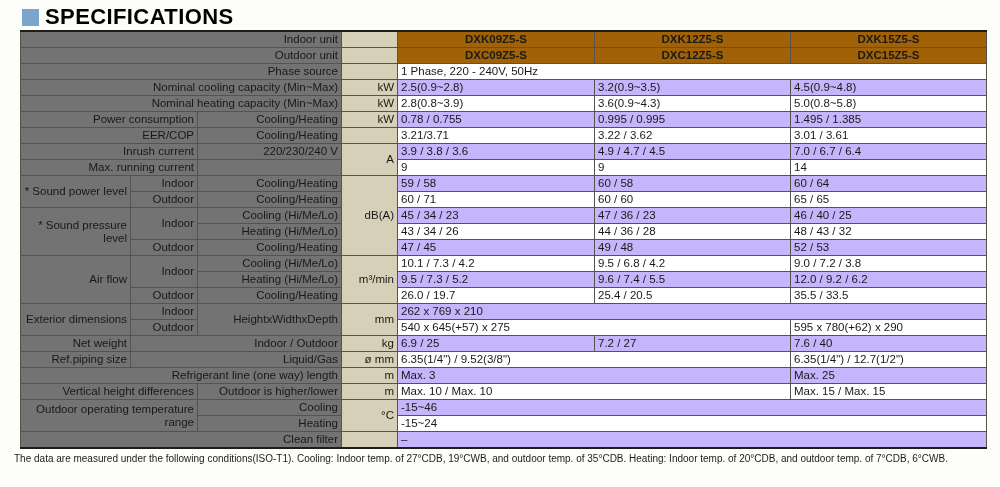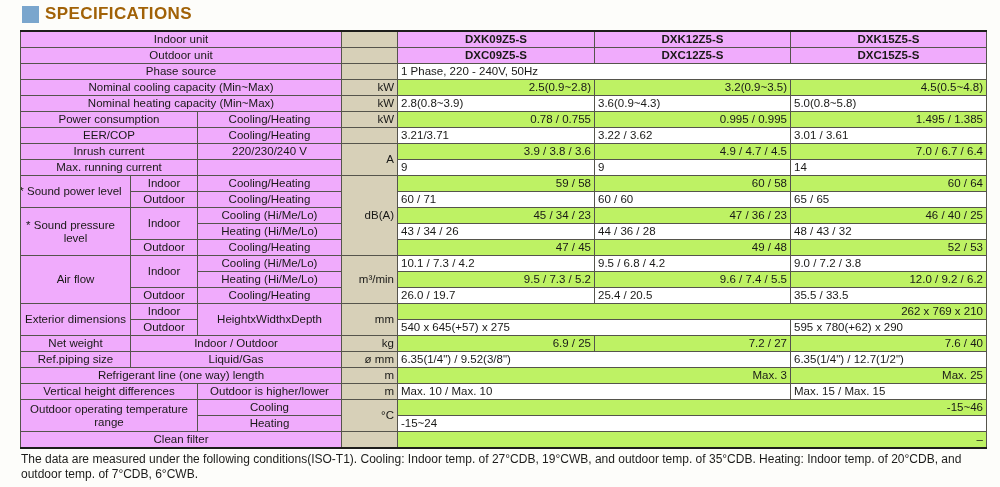--- a/index.html
+++ b/index.html
@@ -4,46 +4,46 @@
 <style>
   html,body{margin:0;padding:0;}
   body{
     width:1000px;height:487px;position:relative;
     background:#fdfdfa;
     font-family:"Liberation Sans", sans-serif;
     -webkit-font-smoothing:antialiased;
   }
   .titlebar{position:absolute;left:22px;top:4px;display:flex;align-items:center;gap:6px;}
   .sq{width:17px;height:17px;background:#7aa6cd;display:inline-block;}
-  .title{font-size:17px;font-weight:bold;color:#a16207;letter-spacing:.4px;}
+  .title{font-size:22px;font-weight:bold;color:#000000;letter-spacing:.4px;}
 
   table.spec{
     position:absolute;left:20px;top:30px;width:966px;
     border-collapse:collapse;table-layout:fixed;
     border-top:2px solid #1d1d1b;border-bottom:2px solid #1d1d1b;
     border-left:1px solid #55544c;border-right:1px solid #55544c;
   }
   table.spec td{
     border:1px solid #55544c;height:15px;
     font-size:11.5px;color:#191917;line-height:1.05;
     padding:0 3px;overflow:hidden;vertical-align:middle;
   }
-  td.lab{background:#f0abfc;text-align:center;padding-left:5px;}
+  td.lab{background:#737373;text-align:right;padding-left:5px;}
   td.unit{background:#d7d0b8;text-align:right;padding:0 1px;}
-  td.db{background:#bef264;text-align:right;}
+  td.db{background:#c4b5fd;text-align:left;}
   td.dw{background:#ffffff;}
   td.model{
-    background:#f0abfc;color:#ffffff;font-weight:bold;
+    background:#a16207;color:#ffffff;font-weight:bold;
     text-align:center;font-size:12px;border-color:#cbc3a6;
   }
   td.star{padding-left:13px;text-indent:-10px;}
   td.bt{border-top:2px solid #1d1d1b;}
   .foot{
-    position:absolute;left:21px;top:452px;width:965px;
-    font-size:12px;color:#1c1c1a;line-height:14.5px;
+    position:absolute;left:14px;top:452px;width:965px;
+    font-size:10px;color:#1c1c1a;line-height:14.5px;
   }
 </style>
 </head>
 <body>
 
 <div class="titlebar">
   <span class="sq"></span>
   <span class="title">SPECIFICATIONS</span>
 </div>
 
@@ -75,21 +75,21 @@
     <tr>
       <td class="lab" colspan="3">Phase source</td>
       <td class="unit"></td>
       <td class="dw" colspan="3">1 Phase, 220 - 240V, 50Hz</td>
     </tr>
     <tr>
       <td class="lab" colspan="3">Nominal cooling capacity (Min~Max)</td>
       <td class="unit">kW</td>
       <td class="db">2.5(0.9~2.8)</td>
       <td class="db">3.2(0.9~3.5)</td>
-      <td class="db">4.5(0.5~4.8)</td>
+      <td class="db">4.5(0.9~4.8)</td>
     </tr>
     <tr>
       <td class="lab" colspan="3">Nominal heating capacity (Min~Max)</td>
       <td class="unit">kW</td>
       <td class="dw">2.8(0.8~3.9)</td>
       <td class="dw">3.6(0.9~4.3)</td>
       <td class="dw">5.0(0.8~5.8)</td>
     </tr>
     <tr>
       <td class="lab" colspan="2">Power consumption</td>

